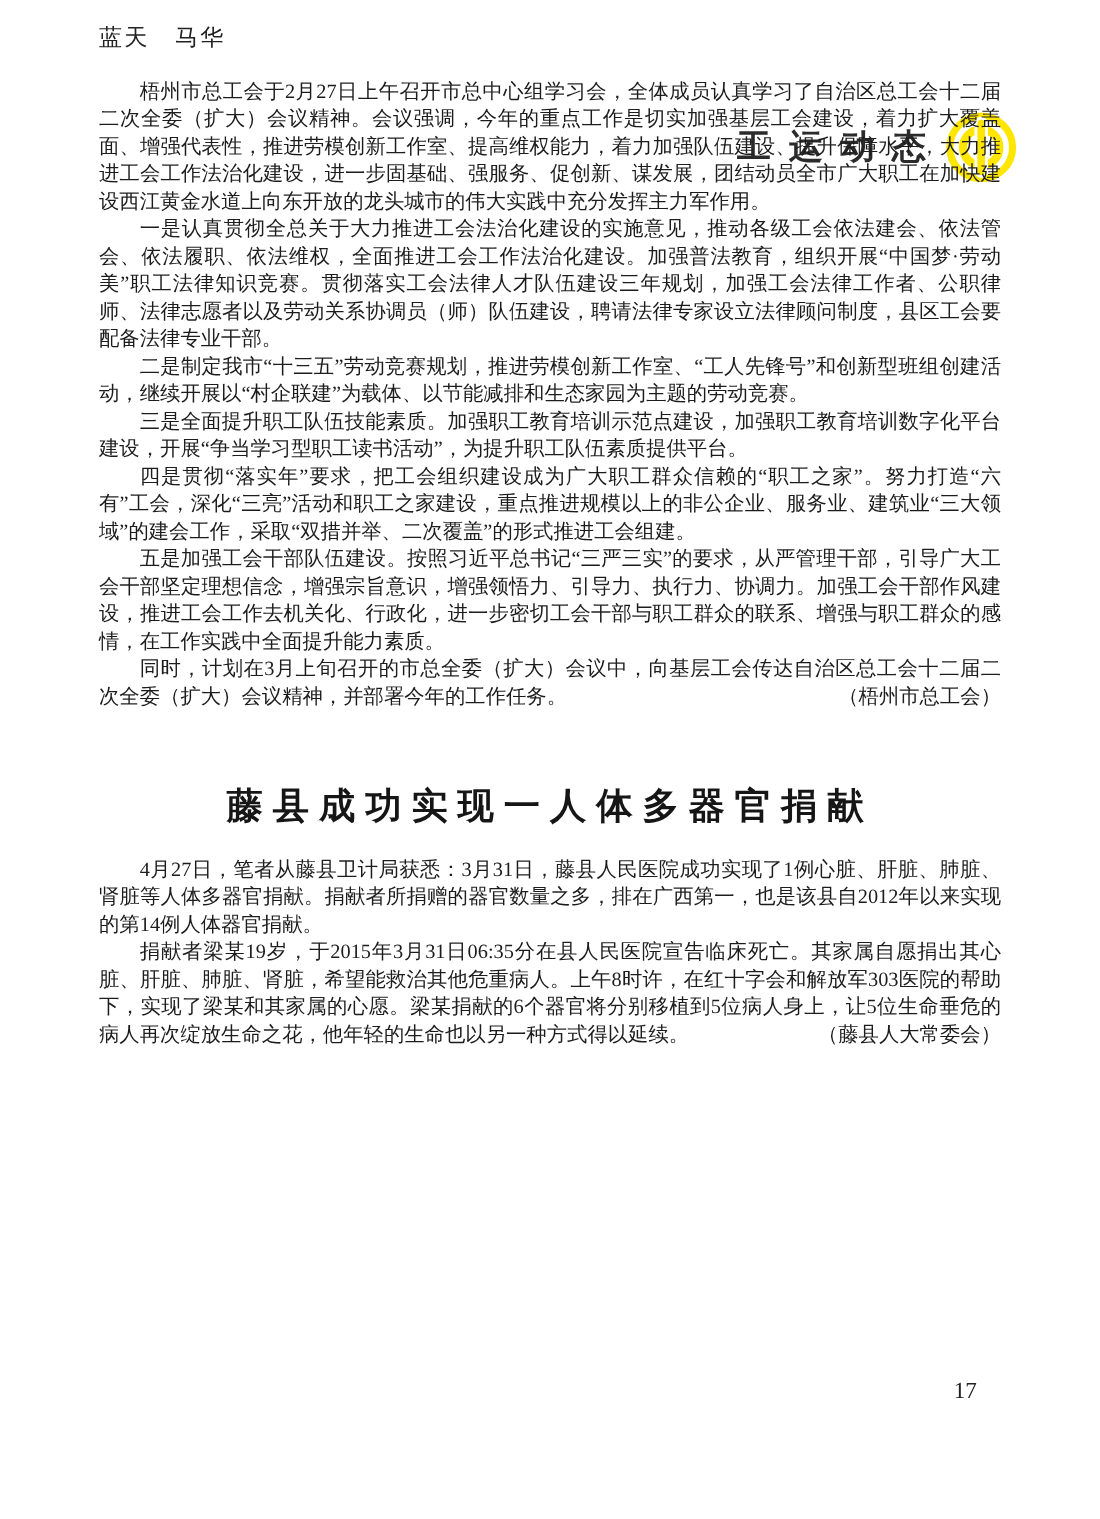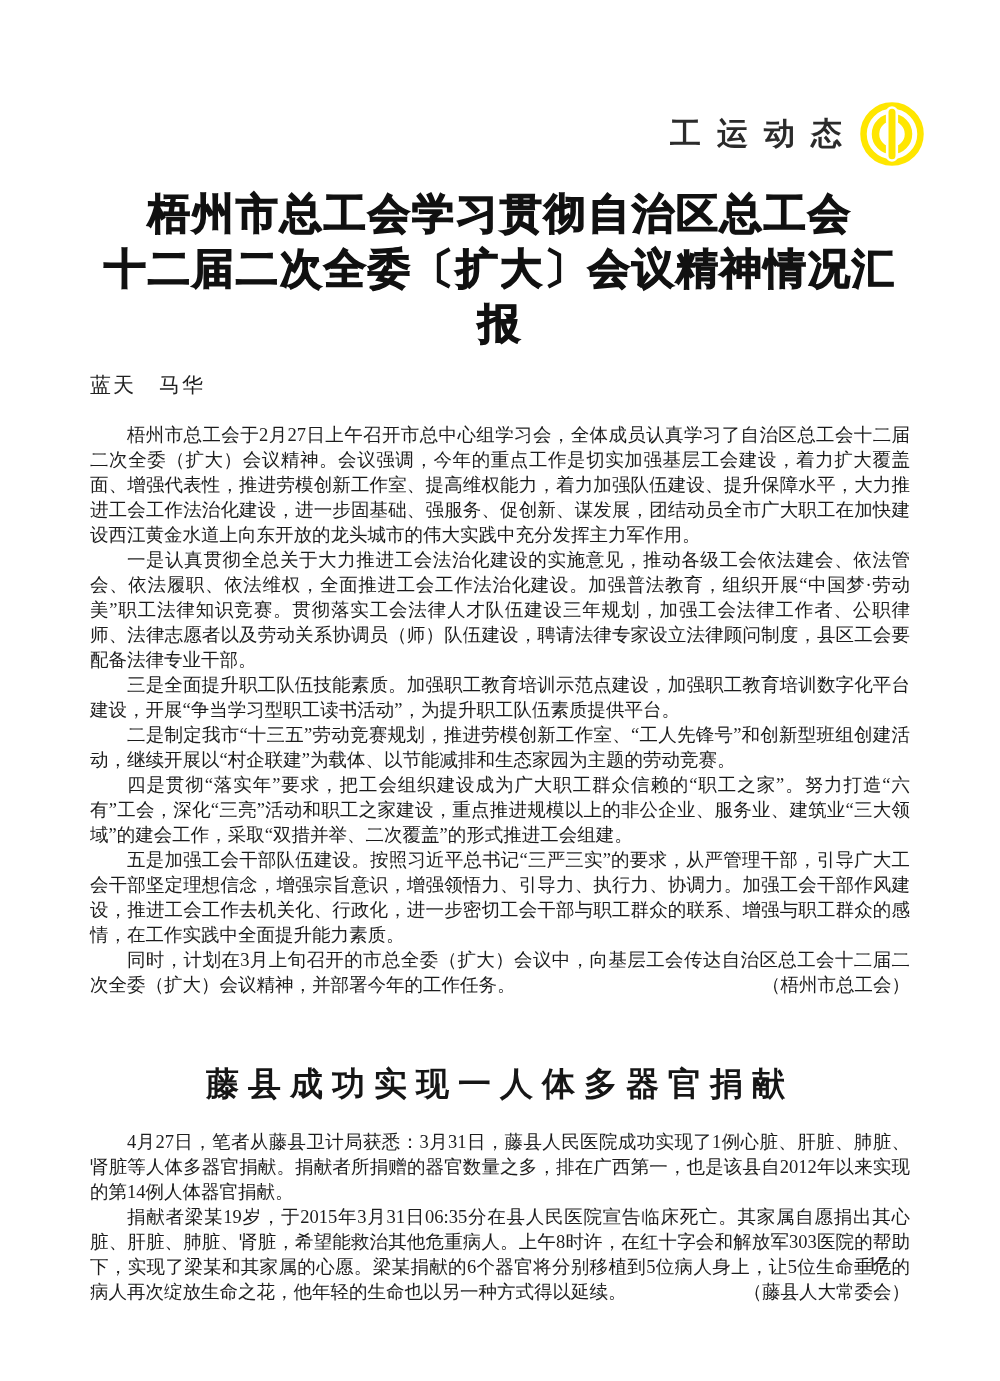--- a/index.html
+++ b/index.html
@@ -99,31 +99,27 @@
         <circle cx="32" cy="32" r="28.5" fill="#ffffff" stroke="#ffe600" stroke-width="6.5"></circle>
         <circle cx="32" cy="32" r="16.5" fill="none" stroke="#ffe600" stroke-width="7.5"></circle>
         <rect x="27.2" y="5.5" width="9.6" height="53" rx="4.8" fill="#ffe600" stroke="#ffffff" stroke-width="2.6"></rect>
       </svg>
     </span>
   </div>
 
   <div class="content">
 
     <div>
-      <h1 class="a1-title">
-        <span>梧州市总工会学习贯彻自治区总工会</span><br>
-        <span>十二届二次全委〔扩大〕会议精神情况汇报</span>
-      </h1>
       <div class="authors">蓝天　马华</div>
 
       <div class="body-text">
         <p class="para"><span>梧州市总工会于2月27日上午召开市总中心组学习会，全体成员认真学习了自治区总工会十二届二次全委（扩大）会议精神。会议强调，今年的重点工作是切实加强基层工会建设，着力扩大覆盖面、增强代表性，推进劳模创新工作室、提高维权能力，着力加强队伍建设、提升保障水平，大力推进工会工作法治化建设，进一步固基础、强服务、促创新、谋发展，团结动员全市广大职工在加快建设西江黄金水道上向东开放的龙头城市的伟大实践中充分发挥主力军作用。</span></p>
         <p class="para"><span>一是认真贯彻全总关于大力推进工会法治化建设的实施意见，推动各级工会依法建会、依法管会、依法履职、依法维权，全面推进工会工作法治化建设。加强普法教育，组织开展“中国梦·劳动美”职工法律知识竞赛。贯彻落实工会法律人才队伍建设三年规划，加强工会法律工作者、公职律师、法律志愿者以及劳动关系协调员（师）队伍建设，聘请法律专家设立法律顾问制度，县区工会要配备法律专业干部。</span></p>
+        <p class="para"><span>二是制定我市“十三五”劳动竞赛规划，推进劳模创新工作室、“工人先锋号”和创新型班组创建活动，继续开展以“村企联建”为载体、以节能减排和生态家园为主题的劳动竞赛。</span></p>
         <p class="para"><span>三是全面提升职工队伍技能素质。加强职工教育培训示范点建设，加强职工教育培训数字化平台建设，开展“争当学习型职工读书活动”，为提升职工队伍素质提供平台。</span></p>
-        <p class="para"><span>二是制定我市“十三五”劳动竞赛规划，推进劳模创新工作室、“工人先锋号”和创新型班组创建活动，继续开展以“村企联建”为载体、以节能减排和生态家园为主题的劳动竞赛。</span></p>
         <p class="para"><span>四是贯彻“落实年”要求，把工会组织建设成为广大职工群众信赖的“职工之家”。努力打造“六有”工会，深化“三亮”活动和职工之家建设，重点推进规模以上的非公企业、服务业、建筑业“三大领域”的建会工作，采取“双措并举、二次覆盖”的形式推进工会组建。</span></p>
         <p class="para"><span>五是加强工会干部队伍建设。按照习近平总书记“三严三实”的要求，从严管理干部，引导广大工会干部坚定理想信念，增强宗旨意识，增强领悟力、引导力、执行力、协调力。加强工会干部作风建设，推进工会工作去机关化、行政化，进一步密切工会干部与职工群众的联系、增强与职工群众的感情，在工作实践中全面提升能力素质。</span></p>
         <p class="para">
           <span>同时，计划在3月上旬召开的市总全委（扩大）会议中，向基层工会传达自治区总工会十二届二次全委（扩大）会议精神，并部署今年的工作任务。</span>
           <span class="attribution">（梧州市总工会）</span>
         </p>
       </div>
     </div>
 
     <div>

